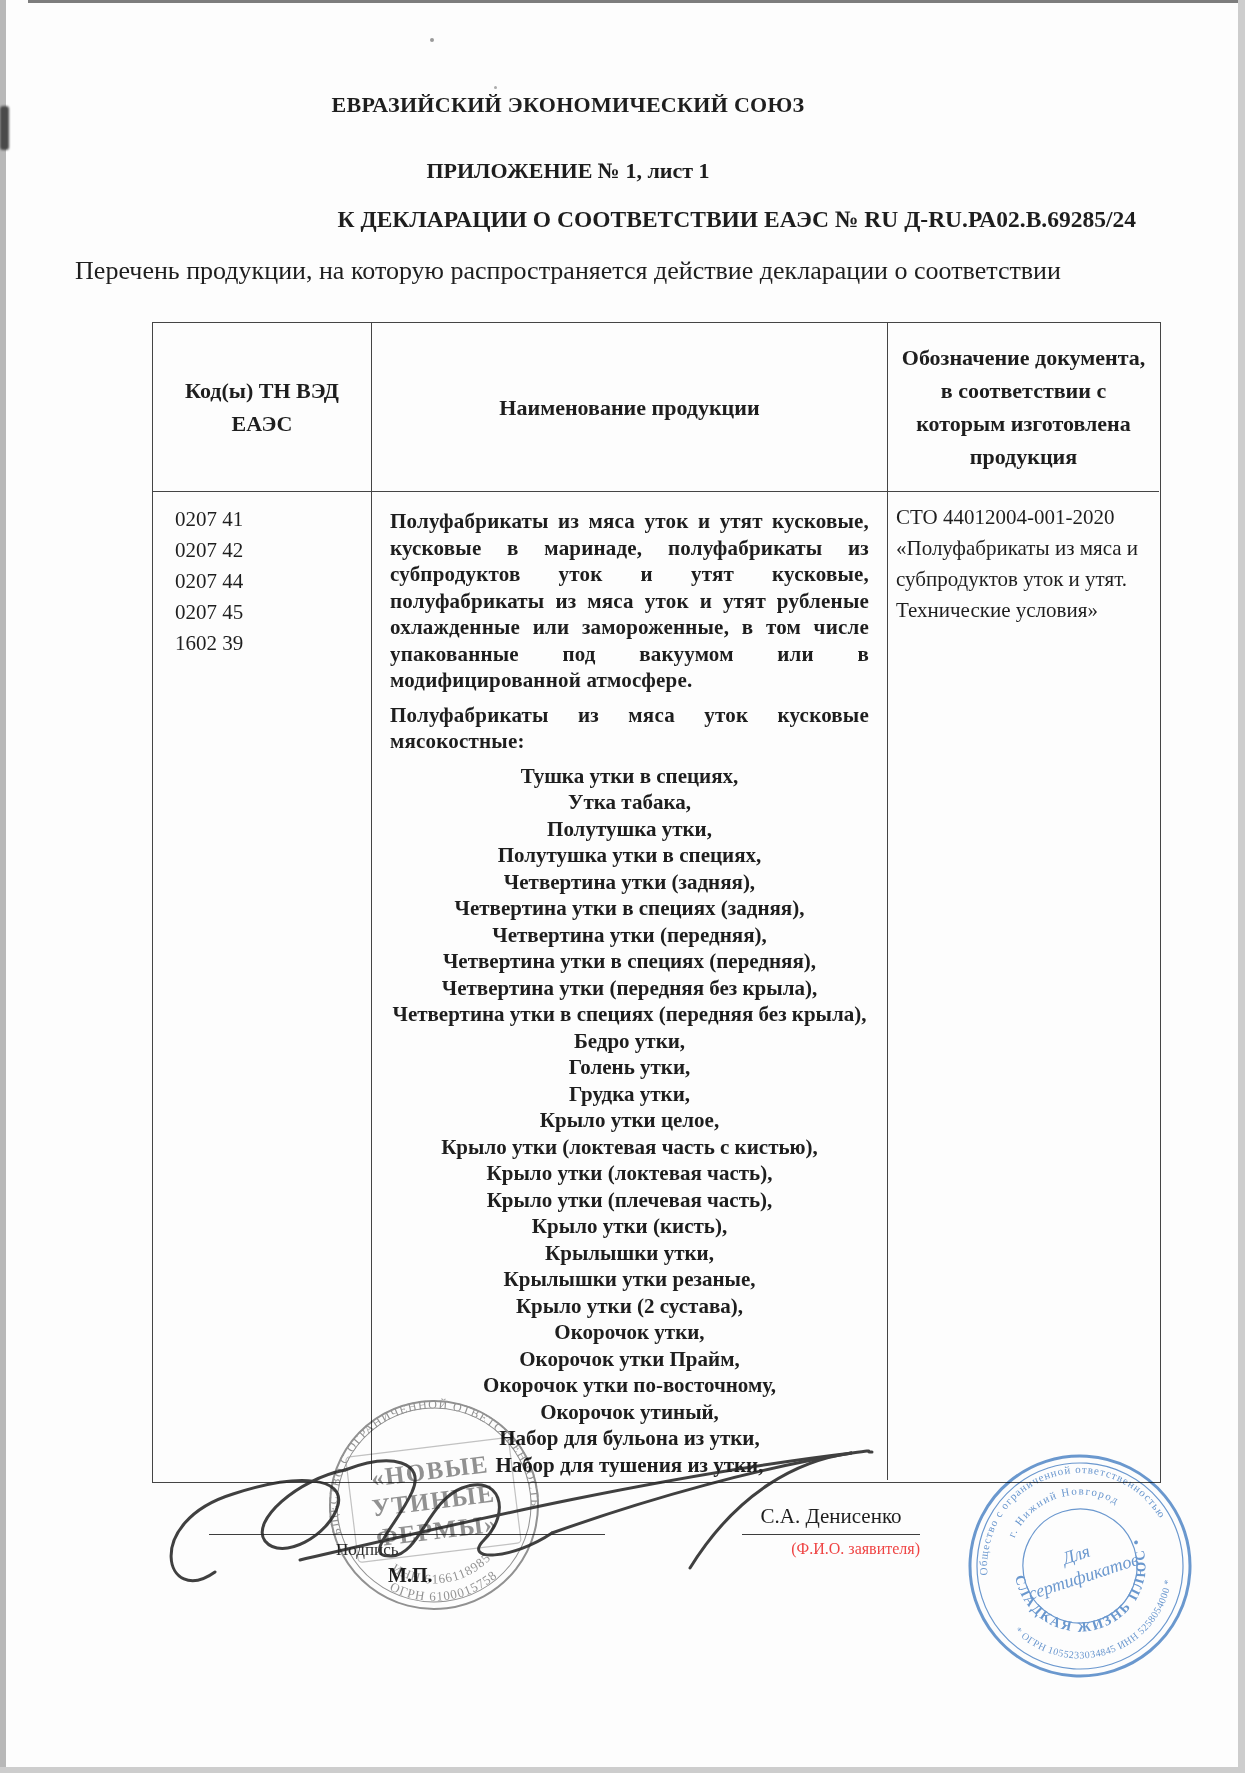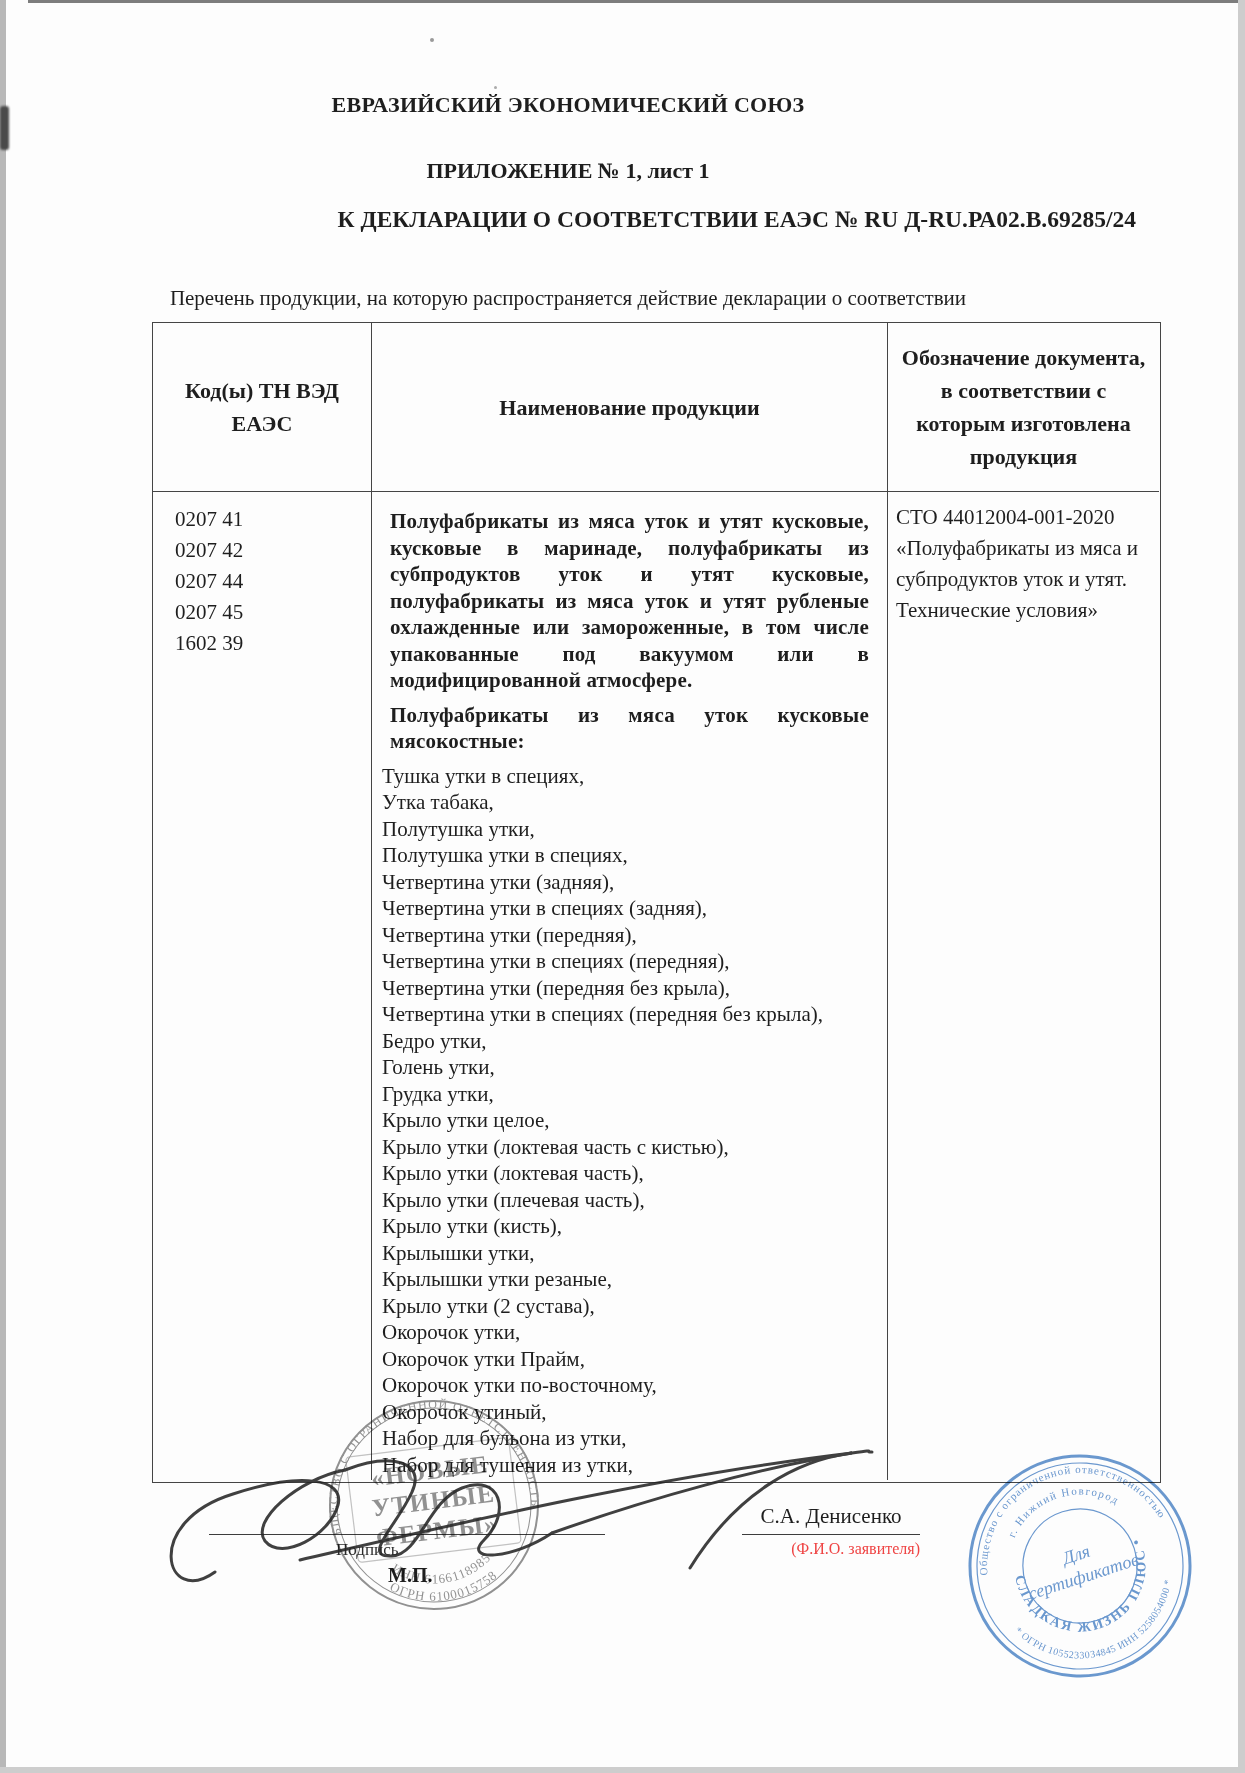--- a/index.html
+++ b/index.html
@@ -11,34 +11,34 @@
   .edge-left-smudge{position:absolute;left:0;top:106px;width:9px;height:44px;background:#4a4a4a;border-radius:3px;filter:blur(1px);}
   .edge-right{position:absolute;left:1238px;top:0;width:7px;height:1773px;background:#cdcdcd;}
   .edge-bottom{position:absolute;left:0;top:1767px;width:1245px;height:6px;background:#cdcdcd;}
   .speck1{position:absolute;left:430px;top:38px;width:4px;height:4px;background:#9a9a9a;border-radius:50%;}
   .speck2{position:absolute;left:494px;top:86px;width:3px;height:3px;background:#ababab;border-radius:50%;}
   
   .doc-head{position:absolute;left:0;width:1136px;text-align:center;}
   .h-union{top:92px;font-size:22px;font-weight:bold;letter-spacing:.3px;}
   .h-annex{top:158px;font-size:22px;font-weight:bold;}
   .h-decl{top:206px;font-size:23.5px;font-weight:bold;text-align:right;}
-  .h-caption{top:256px;font-size:21px;margin-top:30px;}
+  .h-caption{top:256px;font-size:26px;}
   
   .products-table{position:absolute;left:152px;top:322px;width:1009px;height:1161px;border:1.5px solid #454545;box-sizing:border-box;}
   .t-cell{position:absolute;box-sizing:border-box;}
   .c1{left:0;width:219px;border-right:1.5px solid #454545;}
   .c2{left:219px;width:516px;border-right:1.5px solid #454545;}
   .c3{left:735px;width:271px;}
   .t-head{top:0;height:169px;border-bottom:1.5px solid #454545;display:flex;align-items:center;justify-content:center;
           text-align:center;font-weight:bold;font-size:22px;line-height:33px;padding:0 10px;}
   .t-body{top:169px;height:988px;}
   .codes{padding:12px 0 0 22px;font-size:21px;line-height:31px;}
   .desc{padding:8px 10px 0 10px;font-size:21px;line-height:26.5px;}
   .desc p{margin:8px;font-weight:bold;text-align:justify;letter-spacing:.2px;}
-  .desc .item{font-weight:normal;}
+  .desc .item{font-weight:bold;text-align:center;}
   .docref{padding:10px 8px 0 8px;font-size:21px;line-height:31px;}
   
   .sig-line-left{position:absolute;left:209px;top:1534px;width:396px;border-top:1.5px solid #3d3d3d;}
   .sig-podpis{position:absolute;left:336px;top:1540px;width:120px;text-align:left;font-size:17px;color:#2d2d2d;}
   .sig-mp{position:absolute;left:388px;top:1564px;font-size:20px;font-weight:bold;}
   .sig-name{position:absolute;left:742px;top:1504px;width:178px;text-align:center;font-size:21px;font-family:Liberation Serif, serif;}
   .sig-line-right{position:absolute;left:742px;top:1534px;width:178px;border-top:1.5px solid #3d3d3d;}
   .sig-fio{position:absolute;left:742px;top:1540px;width:178px;text-align:right;font-size:16px;color:#ef4444;}
   .overlay{position:absolute;left:0;top:0;pointer-events:none;}
   .stamp-gray{mix-blend-mode:multiply;opacity:.68;}

